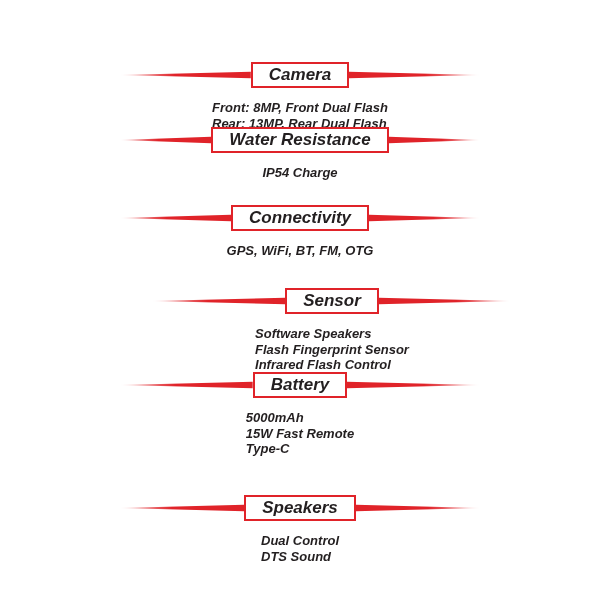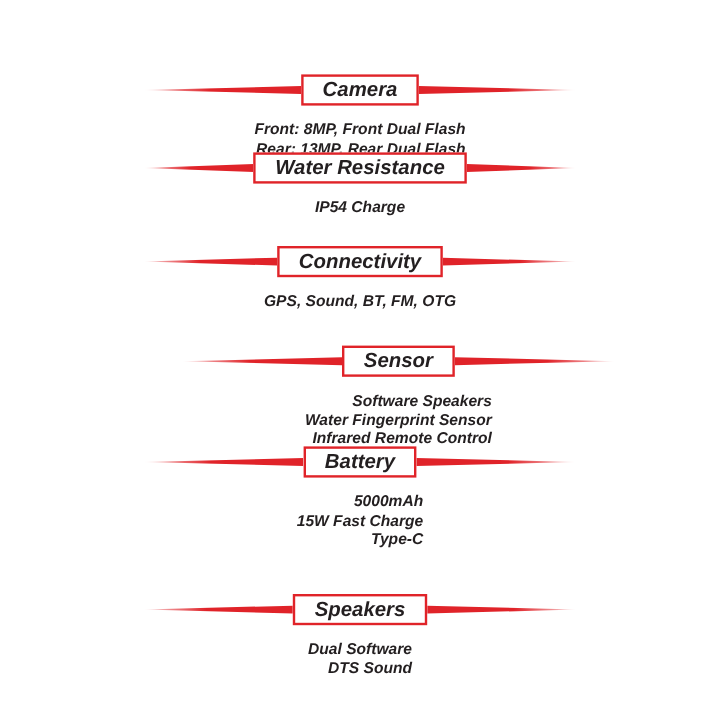--- a/index.html
+++ b/index.html
@@ -61,21 +61,21 @@
     font-size: 17px;
     line-height: 1;
     color: var(--ink);
     white-space: nowrap;
   }
   .details {
     margin-top: 12px;
     display: flex;
     justify-content: center;
   }
-  .details-inner { text-align: right; }
+  .details-inner { text-align: left; }
   .detail-line {
     font-style: italic;
     font-weight: bold;
     font-size: 13px;
     line-height: 15.5px;
     color: var(--ink);
     white-space: nowrap;
   }
   .svg-defs { position: absolute; width: 0; height: 0; }
 </style>
@@ -146,79 +146,79 @@
       </svg>
       <div class="cat-box">
         <span class="cat-label">Connectivity</span>
       </div>
       <svg class="taper" viewBox="0 0 120 12" preserveAspectRatio="none">
         <polygon points="0,2.7 0,9.3 120,6" fill="url(#fadeR)"></polygon>
       </svg>
     </div>
     <div class="details">
       <div class="details-inner">
-          <div class="detail-line">GPS, Sound, BT, FM, OTG</div>
+          <div class="detail-line">GPS, WiFi, BT, FM, OTG</div>
         </div>
     </div>
   </div>
 
   <div class="section">
     <div class="spine">
       <svg class="taper" viewBox="0 0 120 12" preserveAspectRatio="none">
         <polygon points="0,6 120,2.7 120,9.3" fill="url(#fadeL)"></polygon>
       </svg>
       <div class="cat-box">
         <span class="cat-label">Sensor</span>
       </div>
       <svg class="taper" viewBox="0 0 120 12" preserveAspectRatio="none">
         <polygon points="0,2.7 0,9.3 120,6" fill="url(#fadeR)"></polygon>
       </svg>
     </div>
     <div class="details">
       <div class="details-inner">
           <div class="detail-line">Software Speakers</div>
-          <div class="detail-line">Water Fingerprint Sensor</div>
-          <div class="detail-line">Infrared Remote Control</div>
+          <div class="detail-line">Flash Fingerprint Sensor</div>
+          <div class="detail-line">Infrared Flash Control</div>
         </div>
     </div>
   </div>
 
   <div class="section">
     <div class="spine">
       <svg class="taper" viewBox="0 0 120 12" preserveAspectRatio="none">
         <polygon points="0,6 120,2.7 120,9.3" fill="url(#fadeL)"></polygon>
       </svg>
       <div class="cat-box">
         <span class="cat-label">Battery</span>
       </div>
       <svg class="taper" viewBox="0 0 120 12" preserveAspectRatio="none">
         <polygon points="0,2.7 0,9.3 120,6" fill="url(#fadeR)"></polygon>
       </svg>
     </div>
     <div class="details">
       <div class="details-inner">
           <div class="detail-line">5000mAh</div>
-          <div class="detail-line">15W Fast Charge</div>
+          <div class="detail-line">15W Fast Remote</div>
           <div class="detail-line">Type-C</div>
         </div>
     </div>
   </div>
 
   <div class="section">
     <div class="spine">
       <svg class="taper" viewBox="0 0 120 12" preserveAspectRatio="none">
         <polygon points="0,6 120,2.7 120,9.3" fill="url(#fadeL)"></polygon>
       </svg>
       <div class="cat-box">
         <span class="cat-label">Speakers</span>
       </div>
       <svg class="taper" viewBox="0 0 120 12" preserveAspectRatio="none">
         <polygon points="0,2.7 0,9.3 120,6" fill="url(#fadeR)"></polygon>
       </svg>
     </div>
     <div class="details">
       <div class="details-inner">
-          <div class="detail-line">Dual Software</div>
+          <div class="detail-line">Dual Control</div>
           <div class="detail-line">DTS Sound</div>
         </div>
     </div>
   </div>
 </div>
 
 </body></html>

